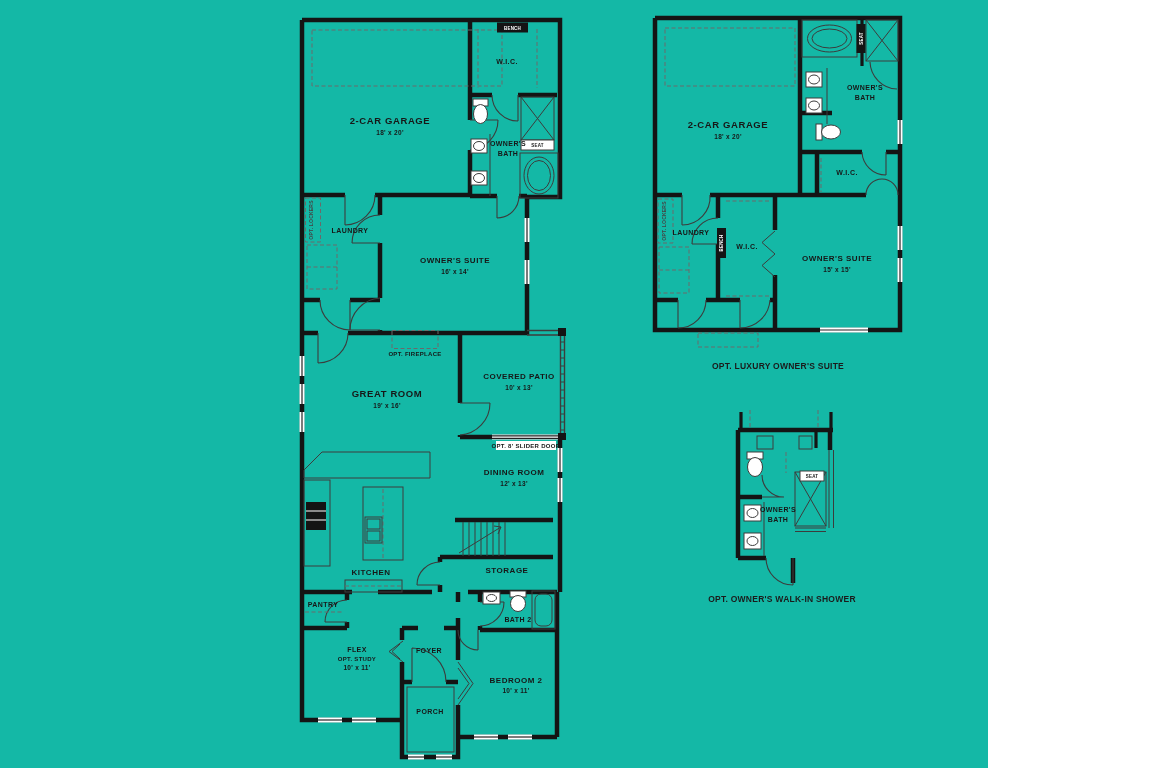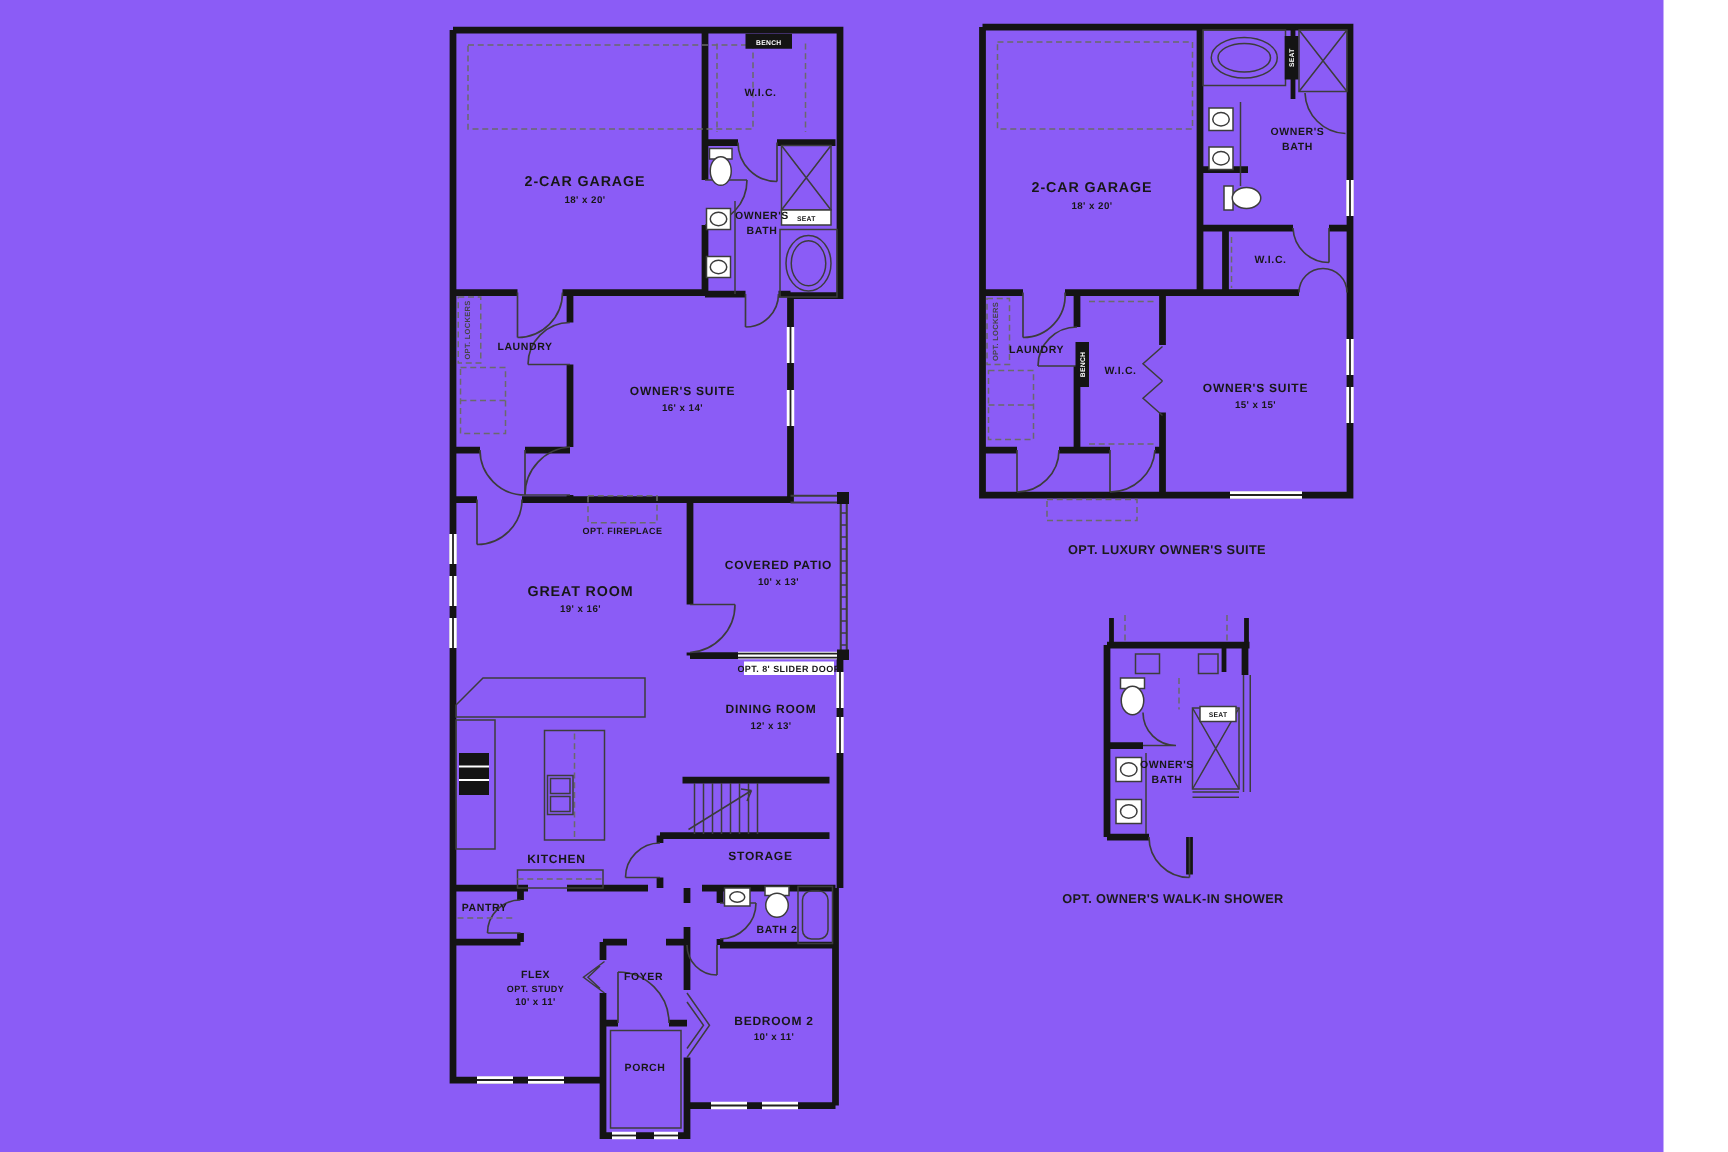--- a/index.html
+++ b/index.html
@@ -1,16 +1,16 @@
 <!DOCTYPE html>
 <html><head>
 <meta charset="utf-8">
 <style>
   html,body{margin:0;padding:0;background:#ffffff;}
-  .sheet{position:relative;width:1109px;height:768px;background:#8b5cf6;overflow:hidden;}
+  .sheet{position:relative;width:988px;height:768px;background:#14b8a6;overflow:hidden;}
   svg{position:absolute;left:0;top:0;}
   text{font-family:"Liberation Sans",sans-serif;fill:#171717;}
   .room{font-weight:700;font-size:8px;letter-spacing:.5px;}
   .roomlg{font-weight:700;font-size:9.5px;letter-spacing:.6px;}
   .roomsm{font-weight:700;font-size:7px;letter-spacing:.4px;}
   .dim{font-weight:700;font-size:6.5px;letter-spacing:.3px;}
   .opt{font-weight:700;font-size:6px;letter-spacing:.3px;}
   .tiny{font-weight:700;font-size:4.5px;letter-spacing:.2px;}
   .vtxt{font-weight:700;font-size:5px;letter-spacing:.2px;fill:#444;}
   .wtxt{fill:#ffffff;}

